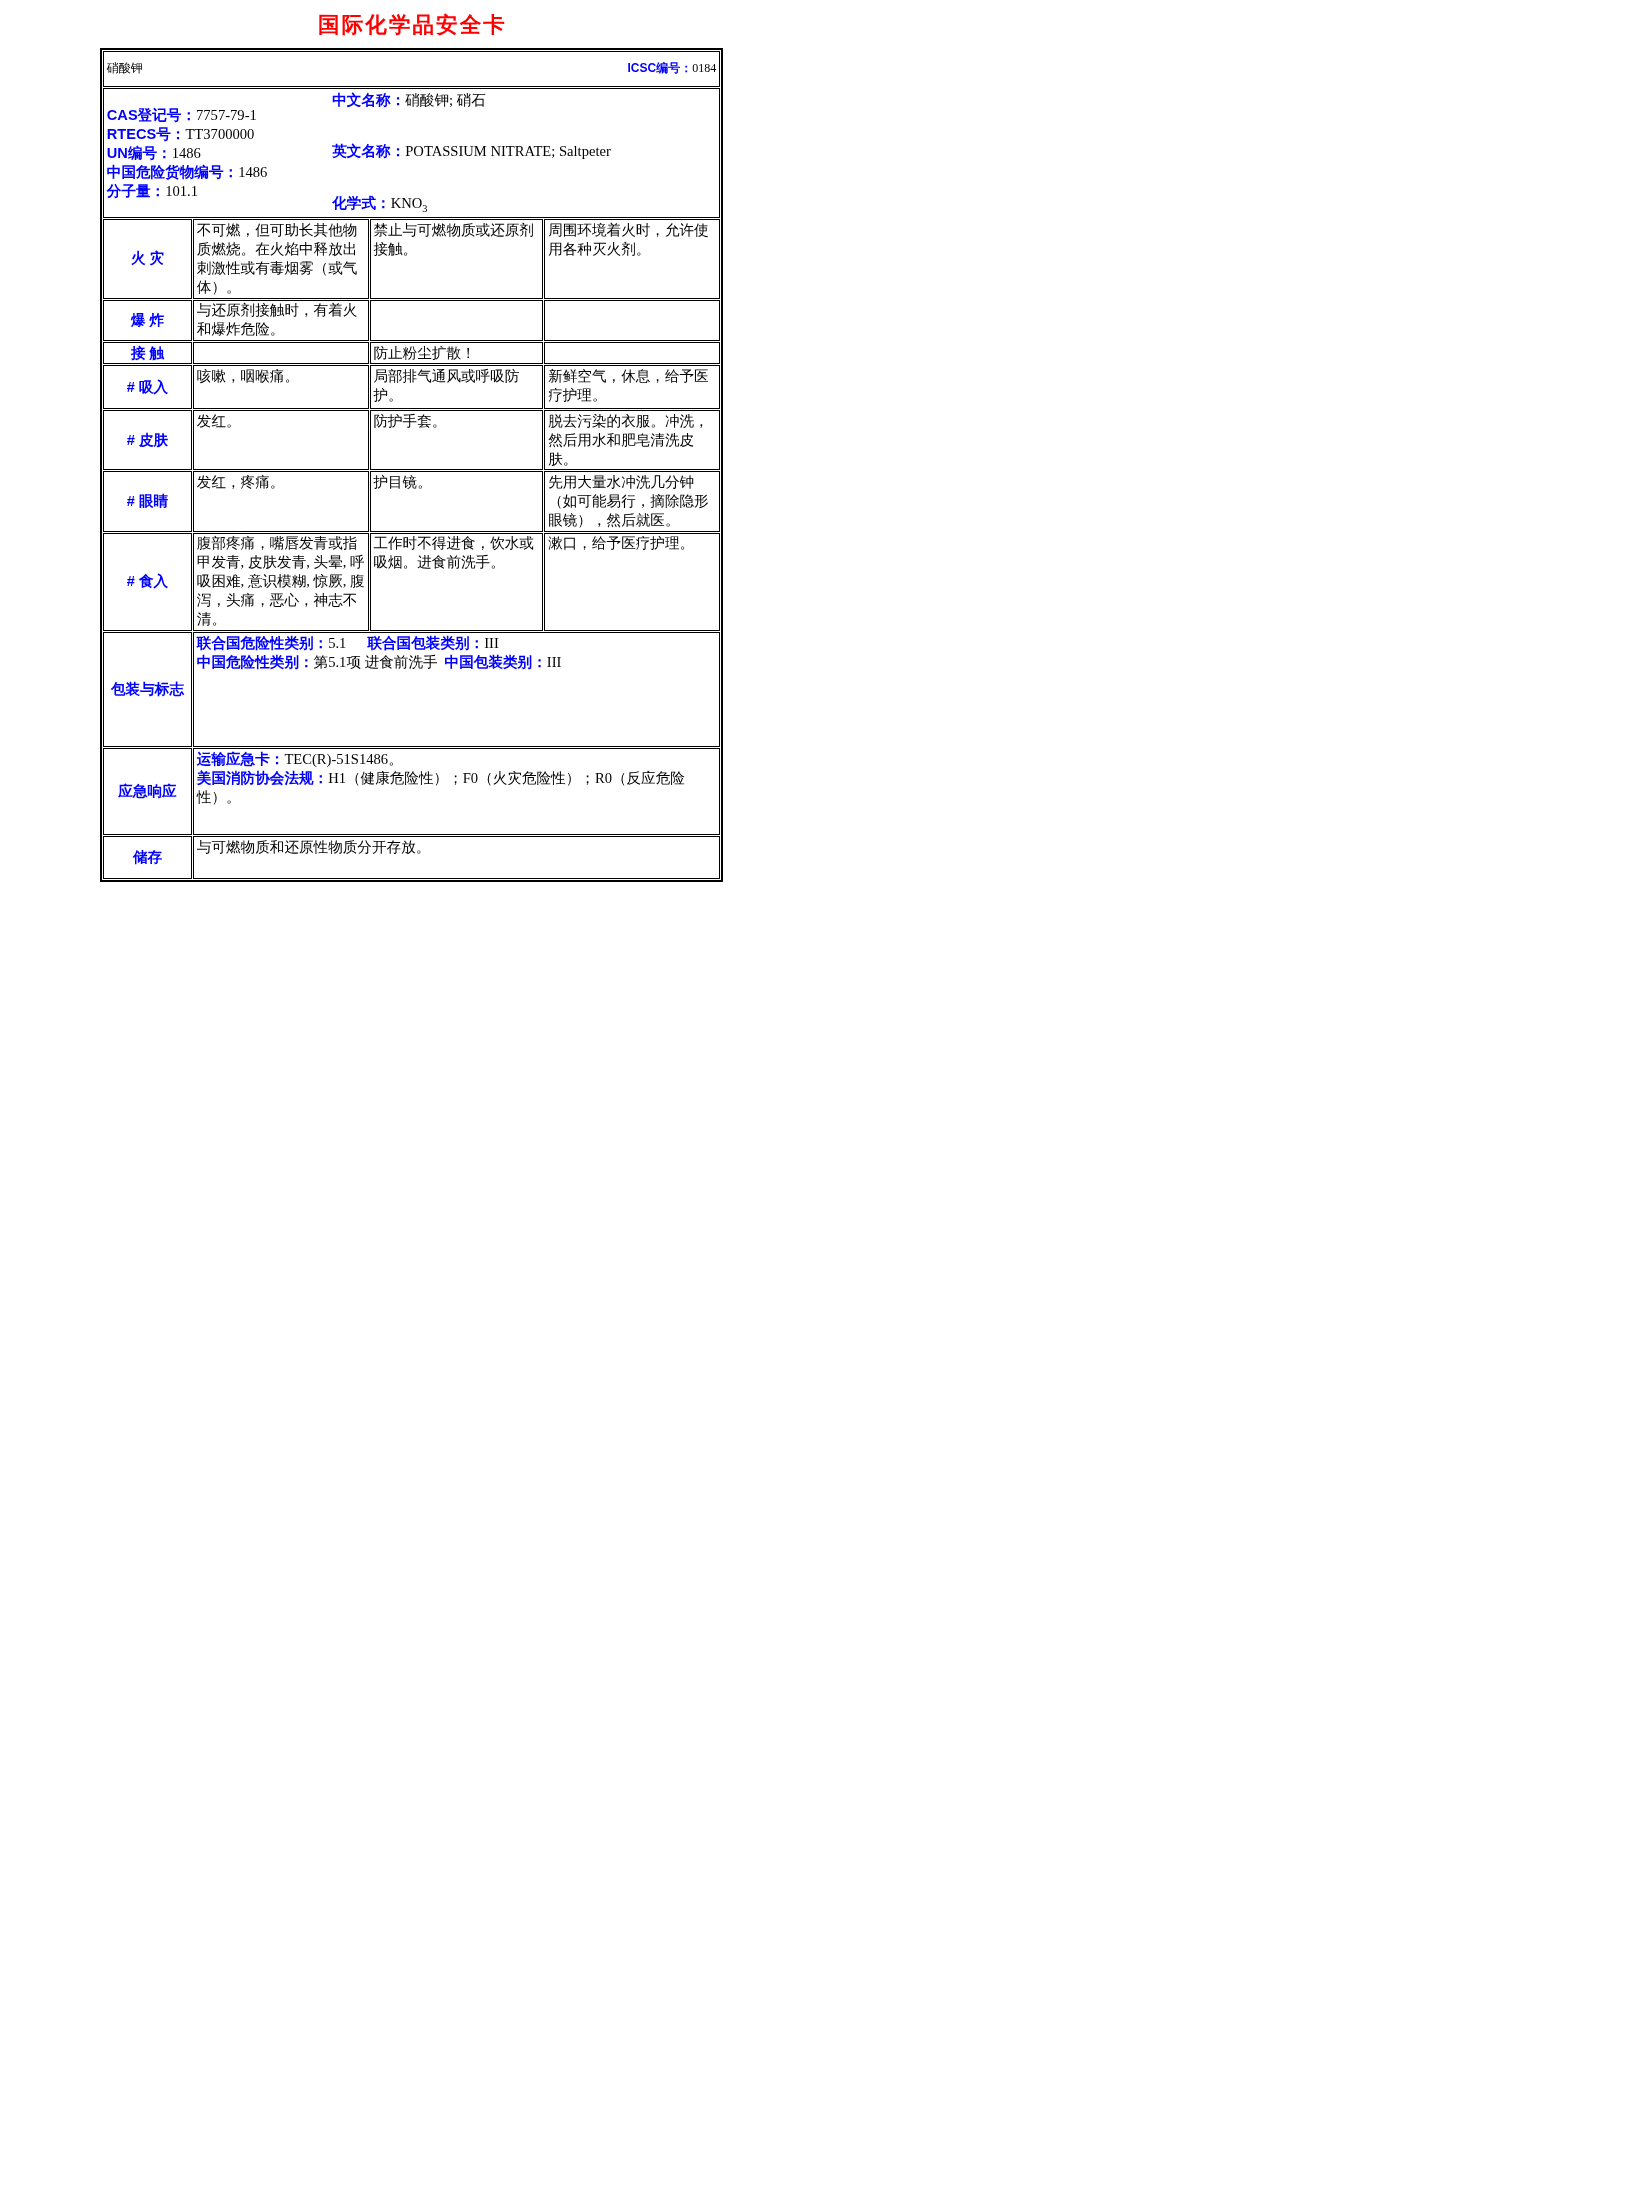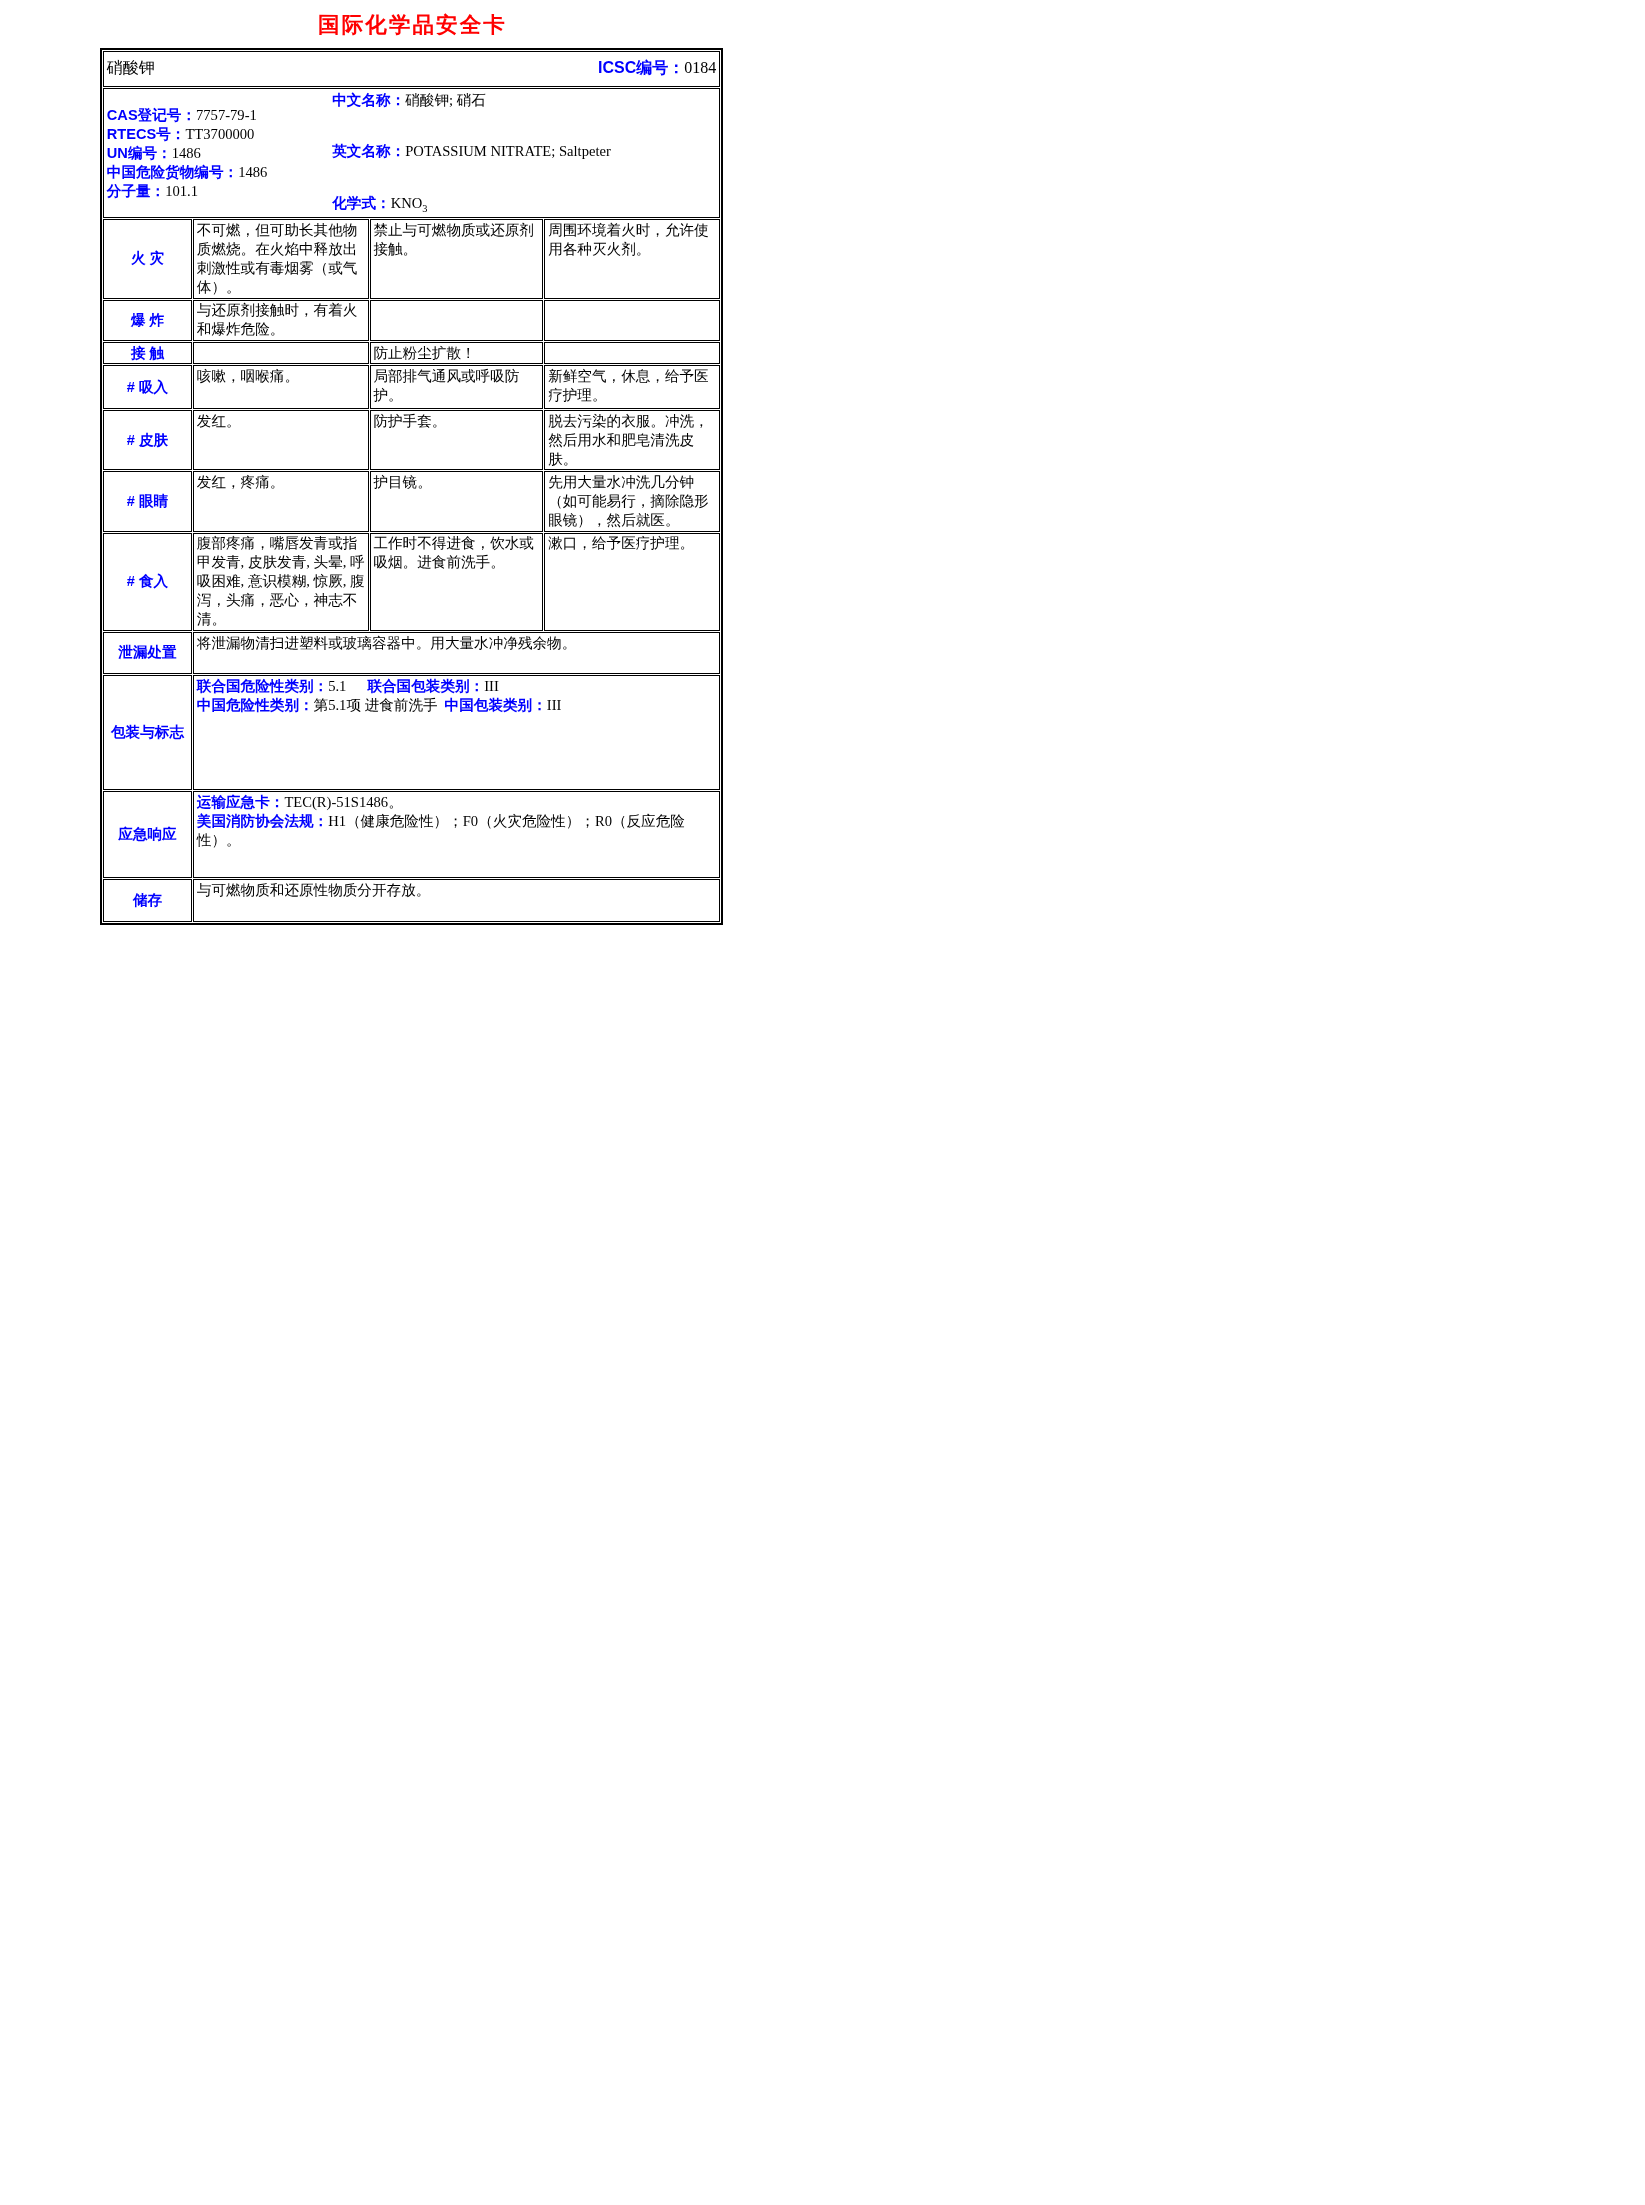--- a/index.html
+++ b/index.html
@@ -56,21 +56,21 @@
   }
   td.content {
     vertical-align: top;
     text-align: left;
   }
   .row1-wrap {
     display: flex;
     justify-content: space-between;
     align-items: center;
     height: 100%;
-    font-size: 16px;
+    font-size: 12px;
   }
   .id-wrap {
     display: flex;
     height: 100%;
   }
   .id-left {
     flex: 0 0 37%;
     display: flex;
     flex-direction: column;
     justify-content: space-between;
@@ -177,24 +177,20 @@
     <td class="content">先用大量水冲洗几分钟（如可能易行，摘除隐形眼镜），然后就医。</td>
   </tr>
 
   <tr>
     <td class="lbl" style="height:91px"># 食入</td>
     <td class="content">腹部疼痛，嘴唇发青或指甲发青, 皮肤发青, 头晕, 呼吸困难, 意识模糊, 惊厥, 腹泻，头痛，恶心，神志不清。</td>
     <td class="content">工作时不得进食，饮水或吸烟。进食前洗手。</td>
     <td class="content">漱口，给予医疗护理。</td>
   </tr>
 
-  <tr>
-    <td class="lbl" style="height:40px">泄漏处置</td>
-    <td class="content" colspan="3">将泄漏物清扫进塑料或玻璃容器中。用大量水冲净残余物。</td>
-  </tr>
 
   <tr>
     <td class="lbl" style="height:113px">包装与标志</td>
     <td class="content" colspan="3">
       <div>
         <span class="blue">联合国危险性类别：</span><span>5.1</span><span class="blue pk-gap-wide">联合国包装类别：</span><span>III</span>
       </div>
       <div>
         <span class="blue">中国危险性类别：</span><span>第5.1项 进食前洗手</span><span class="blue pk-gap">中国包装类别：</span><span>III</span>
       </div>

